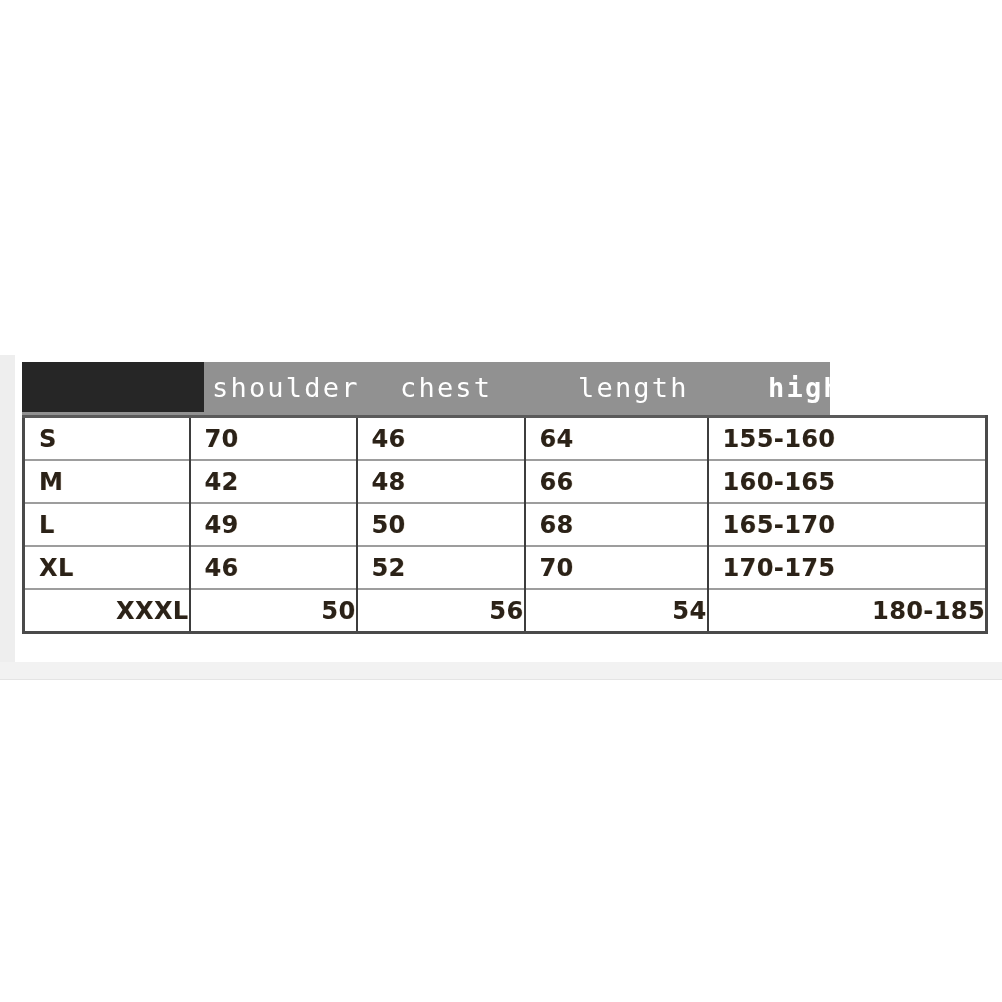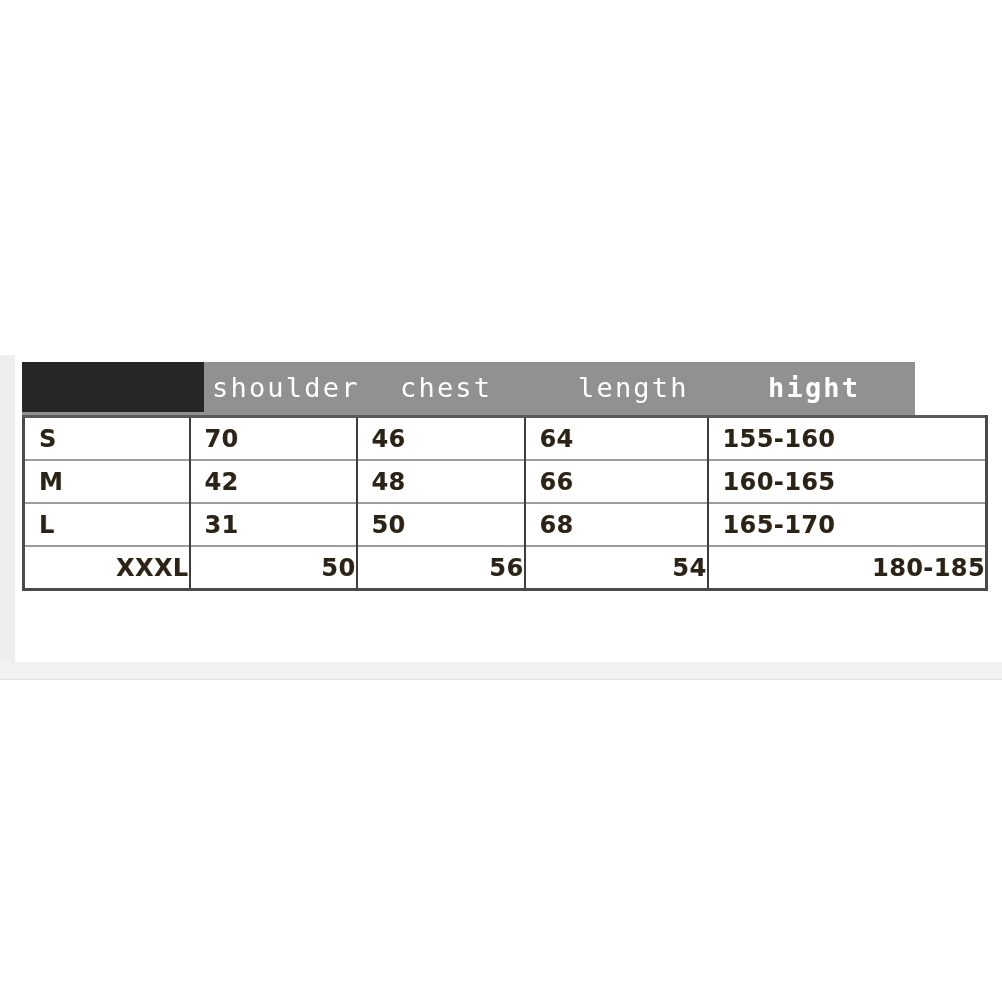--- a/index.html
+++ b/index.html
@@ -51,21 +51,21 @@
     top: 362px;
     width: 1002px;
   }
 
   
   .chart-header {
     position: relative;
     height: 53px;
     background: #919191;
     margin-left: 22px;
-    width: 893px;
+    width: 808px;
     box-sizing: border-box;
   }
   .header-blank {
     position: absolute;
     left: 0;
     top: 0;
     width: 182px;
     height: 50px;
     background: #262626;
   }
@@ -164,24 +164,31 @@
         </tr>
         <tr>
           <td>M</td>
           <td>42</td>
           <td>48</td>
           <td>66</td>
           <td>160-165</td>
         </tr>
         <tr>
           <td>L</td>
-          <td>31</td>
+          <td>49</td>
           <td>50</td>
           <td>68</td>
           <td>165-170</td>
+        </tr>
+        <tr>
+          <td>XL</td>
+          <td>46</td>
+          <td>52</td>
+          <td>70</td>
+          <td>170-175</td>
         </tr>
         <tr>
           <td>XXXL</td>
           <td>50</td>
           <td>56</td>
           <td>54</td>
           <td>180-185</td>
         </tr>
       </tbody>
     </table>

